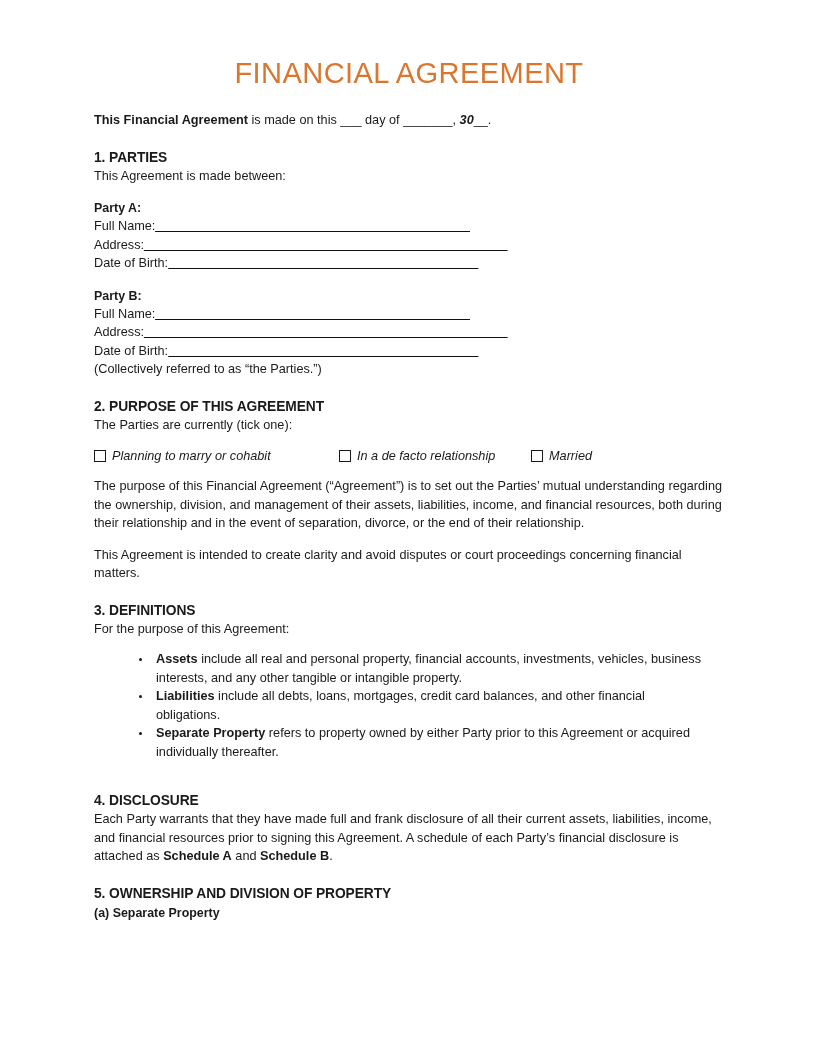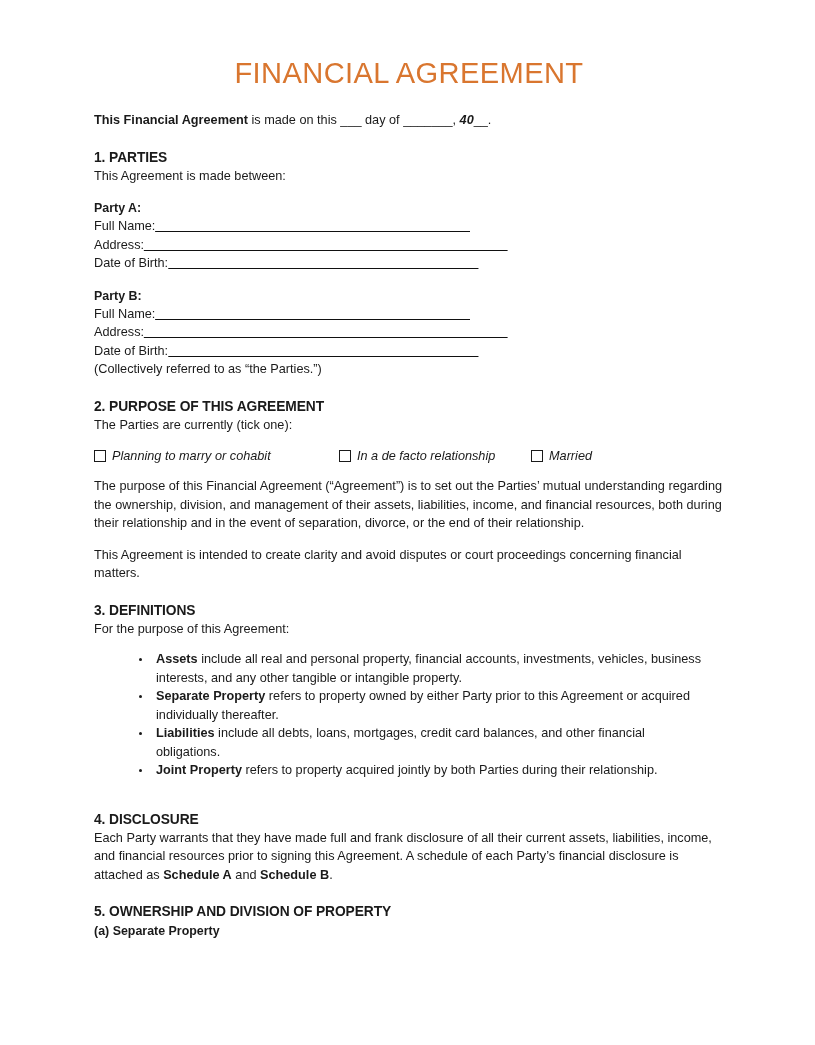--- a/index.html
+++ b/index.html
@@ -163,21 +163,21 @@
   }
 </style>
 </head>
 <body>
 
 <div class="page">
   <div class="doc">
 
     <h1 class="doc-title">FINANCIAL AGREEMENT</h1>
 
-    <p class="p"><span class="b">This Financial Agreement</span><span> is made on this ___ day of _______, </span><span class="bi">40</span><span>__.</span></p>
+    <p class="p"><span class="b">This Financial Agreement</span><span> is made on this ___ day of _______, </span><span class="bi">30</span><span>__.</span></p>
 
     <div class="spacer-lg"></div>
 
     <h2 class="h2">1. PARTIES</h2>
     <p class="p">This Agreement is made between:</p>
 
     <div class="spacer-md"></div>
 
     <p class="h3">Party A:</p>
     <div class="fieldline"><span class="lbl">Full Name:</span><span class="rule" style="width:335px"></span></div>
@@ -225,27 +225,24 @@
     <div class="spacer-lg"></div>
 
     <h2 class="h2">3. DEFINITIONS</h2>
     <p class="p">For the purpose of this Agreement:</p>
 
     <ul class="bullets">
       <li>
           <span class="btxt"><span class="b">Assets</span><span> include all real and personal property, financial accounts, investments, vehicles, business interests, and any other tangible or intangible property.</span></span>
         </li>
       <li>
-          <span class="btxt"><span class="b">Separate Property</span><span> refers to property owned by either Party prior to this Agreement or acquired individually thereafter.</span></span>
-        </li>
-      <li>
           <span class="btxt"><span class="b">Liabilities</span><span> include all debts, loans, mortgages, credit card balances, and other financial obligations.</span></span>
         </li>
       <li>
-          <span class="btxt"><span class="b">Joint Property</span><span> refers to property acquired jointly by both Parties during their relationship.</span></span>
+          <span class="btxt"><span class="b">Separate Property</span><span> refers to property owned by either Party prior to this Agreement or acquired individually thereafter.</span></span>
         </li>
     </ul>
 
     <div class="spacer-lg"></div>
 
     <h2 class="h2">4. DISCLOSURE</h2>
     <p class="p"><span>Each Party warrants that they have made full and frank disclosure of all their current assets, liabilities, income, and financial resources prior to signing this Agreement. A schedule of each Party’s financial disclosure is attached as </span><span class="b">Schedule A</span><span> and </span><span class="b">Schedule B</span><span>.</span></p>
 
     <div class="spacer-lg"></div>
 

